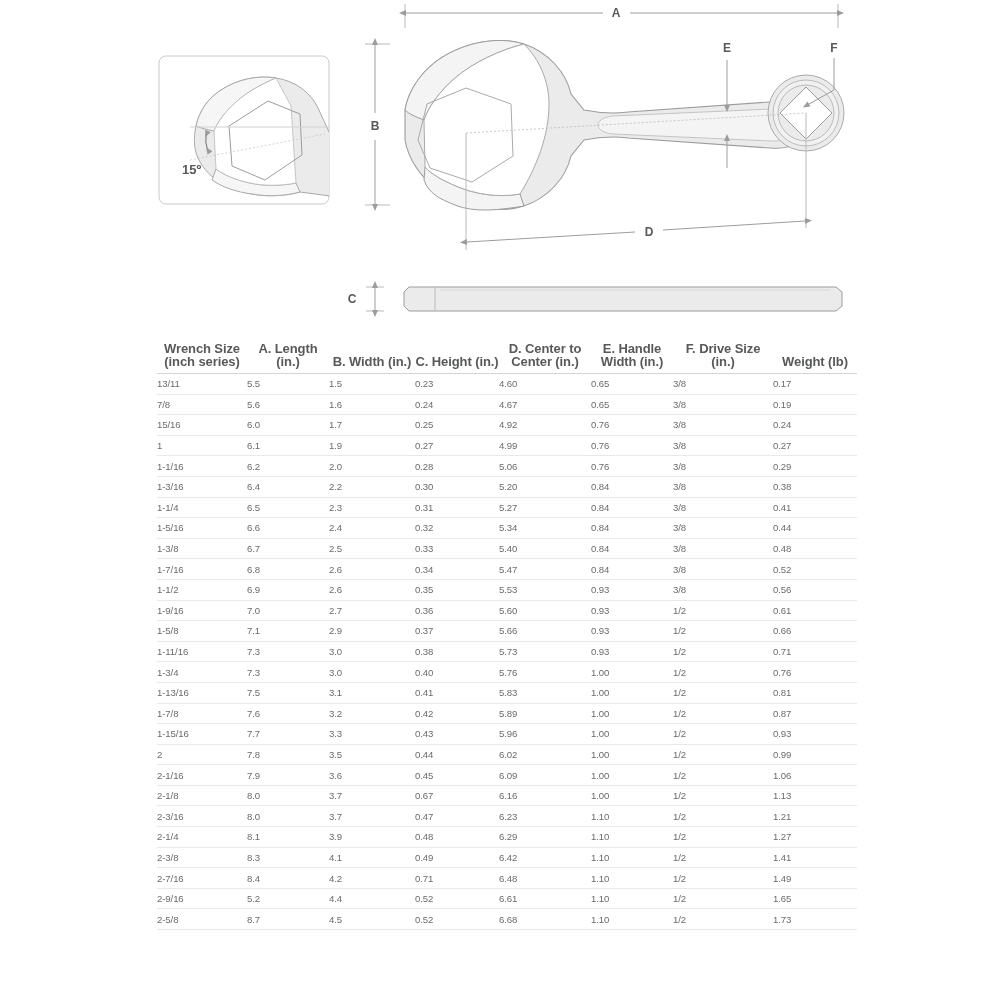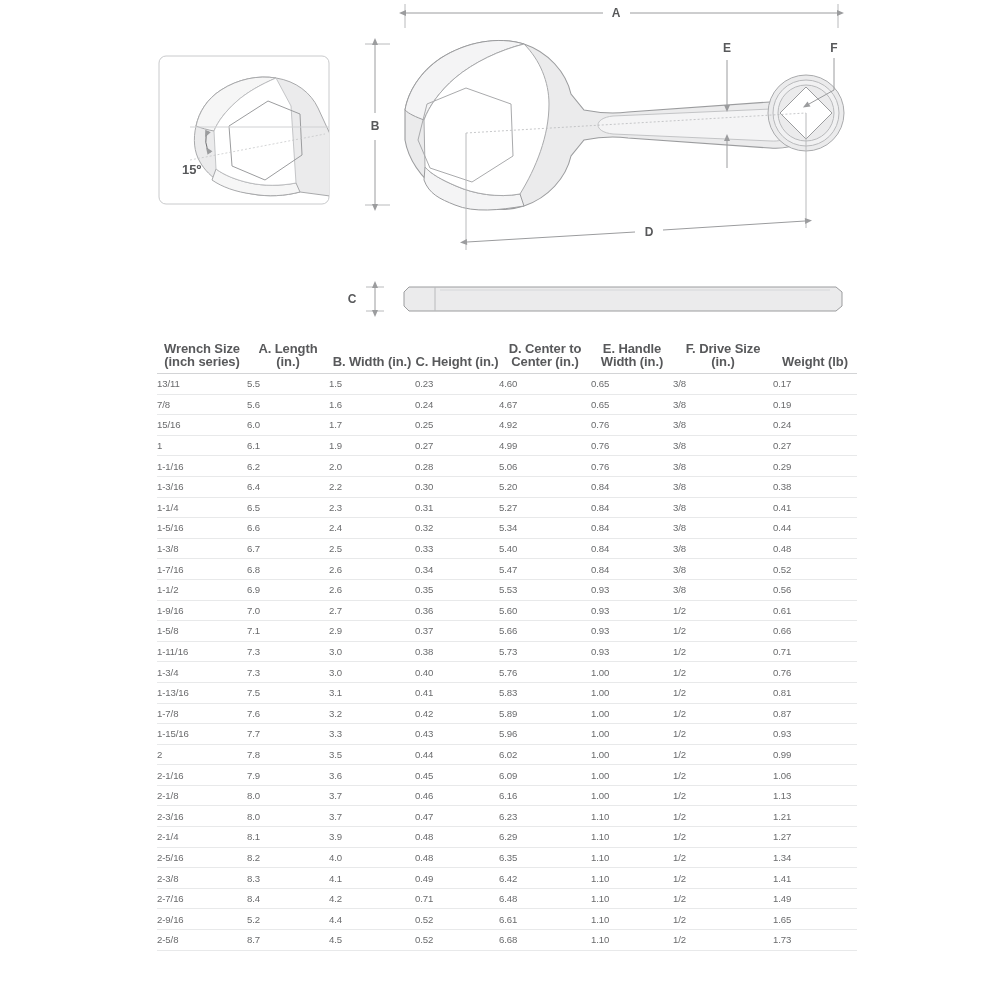--- a/index.html
+++ b/index.html
@@ -467,21 +467,21 @@
             <td>0.45</td>
             <td>6.09</td>
             <td>1.00</td>
             <td>1/2</td>
             <td>1.06</td>
           </tr>
           <tr>
             <td>2-1/8</td>
             <td>8.0</td>
             <td>3.7</td>
-            <td>0.46</td>
+            <td>0.67</td>
             <td>6.16</td>
             <td>1.00</td>
             <td>1/2</td>
             <td>1.13</td>
           </tr>
           <tr>
             <td>2-3/16</td>
             <td>8.0</td>
             <td>3.7</td>
             <td>0.47</td>
@@ -494,30 +494,20 @@
             <td>2-1/4</td>
             <td>8.1</td>
             <td>3.9</td>
             <td>0.48</td>
             <td>6.29</td>
             <td>1.10</td>
             <td>1/2</td>
             <td>1.27</td>
           </tr>
           <tr>
-            <td>2-5/16</td>
-            <td>8.2</td>
-            <td>4.0</td>
-            <td>0.48</td>
-            <td>6.35</td>
-            <td>1.10</td>
-            <td>1/2</td>
-            <td>1.34</td>
-          </tr>
-          <tr>
             <td>2-3/8</td>
             <td>8.3</td>
             <td>4.1</td>
             <td>0.49</td>
             <td>6.42</td>
             <td>1.10</td>
             <td>1/2</td>
             <td>1.41</td>
           </tr>
           <tr>

